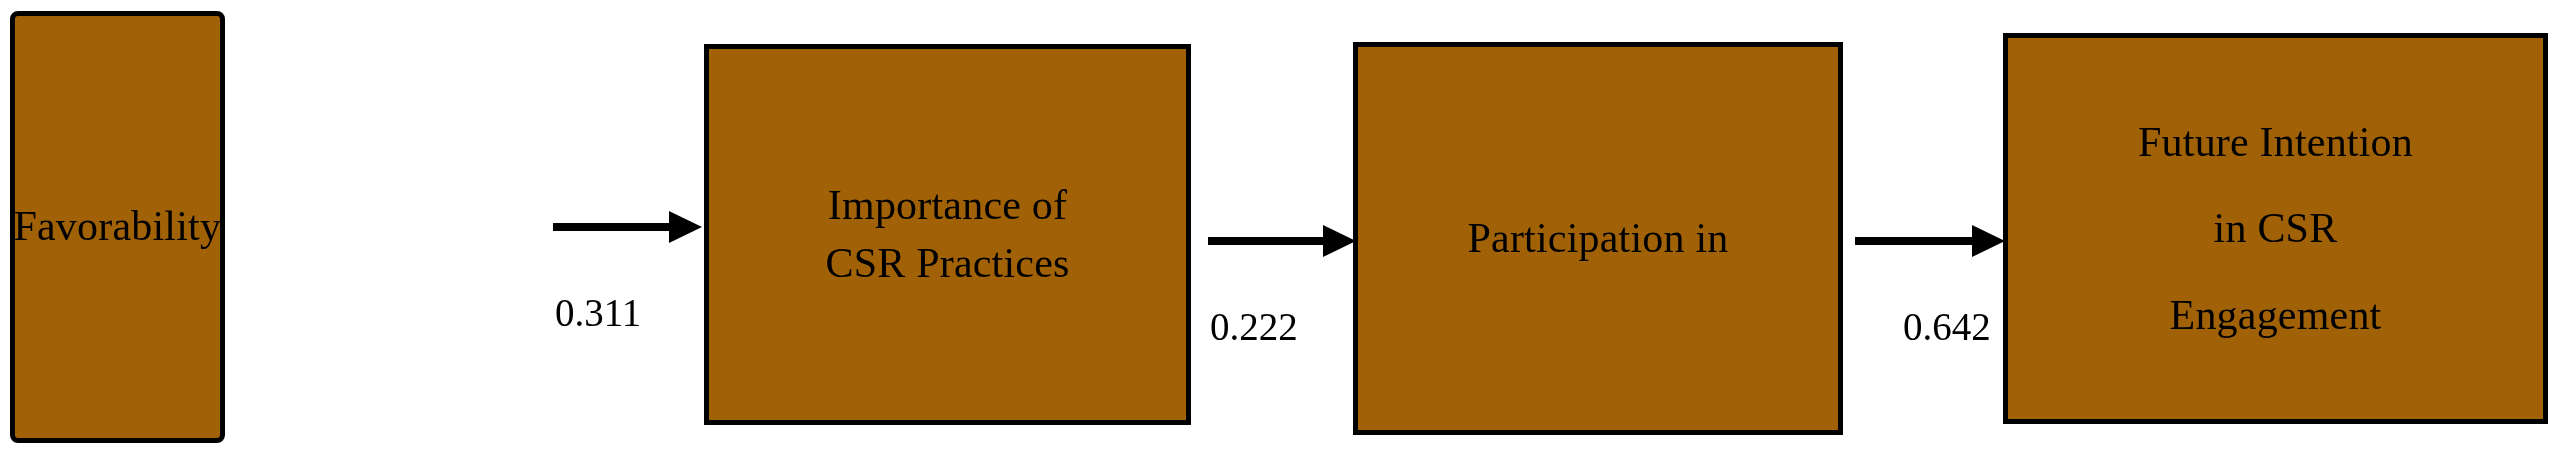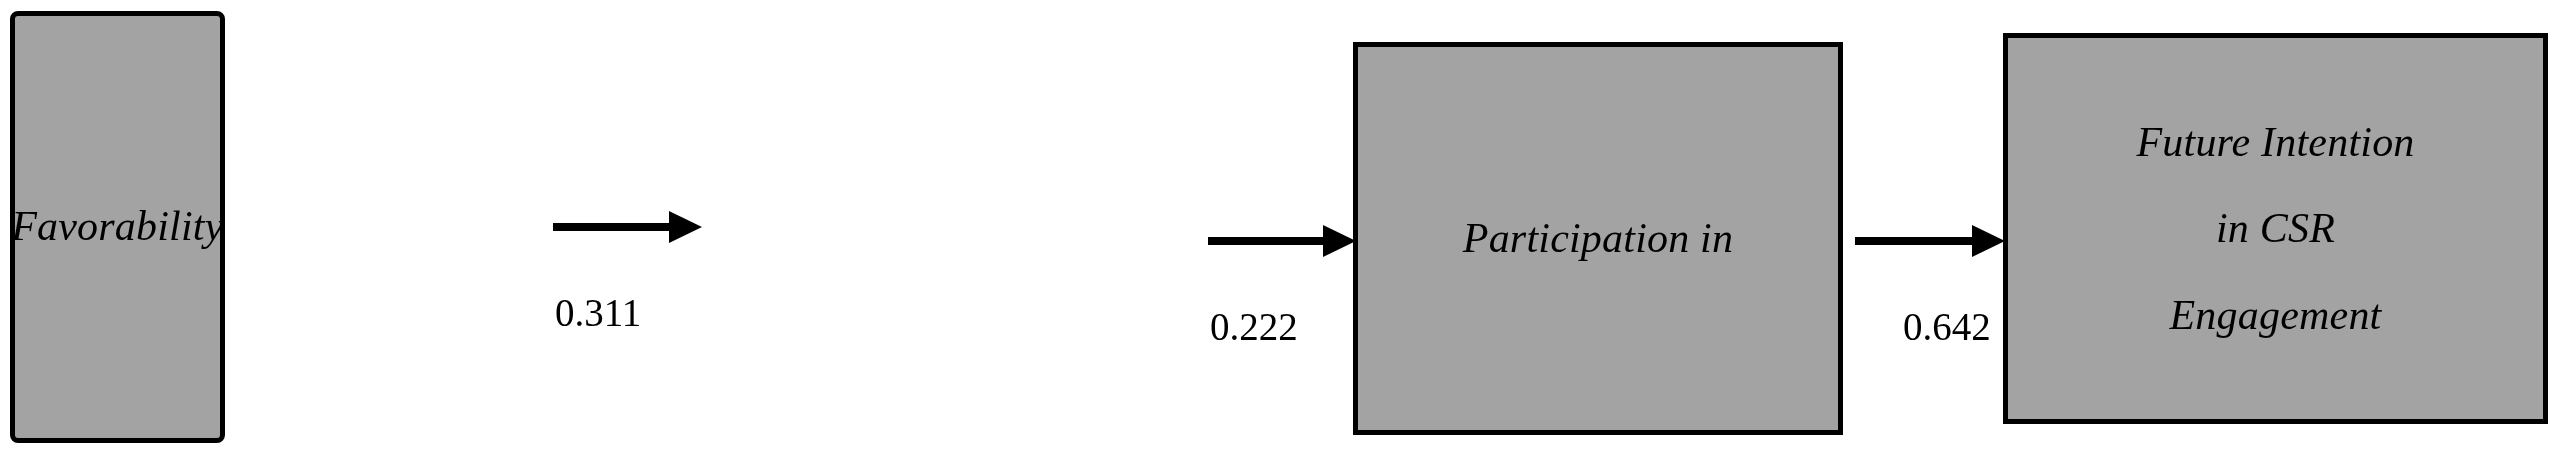--- a/index.html
+++ b/index.html
@@ -15,28 +15,27 @@
     width: 2576px;
     height: 462px;
     background: #ffffff;
     overflow: hidden;
   }
 
   
   .node-box {
     position: absolute;
     box-sizing: border-box;
-    background: #a3a3a3;
+    background: #a16207;
     border: 5.9px solid #000000;
     display: flex;
     flex-direction: column;
     align-items: center;
     justify-content: center;
     text-align: left;
-    font-style: italic;
   }
   .node-box .node-line {
     display: block;
     color: #000000;
     font-size: 42px;
     line-height: 1.38;
     letter-spacing: 0.2px;
     white-space: nowrap;
   }
 
@@ -102,20 +101,24 @@
   <div class="node-box" id="box-favorability">
     <span class="node-line">Favorability</span>
   </div>
 
   <div class="arrow" id="arrow-1">
     <span class="shaft"></span>
     <span class="head"></span>
   </div>
   <span class="edge-label" id="label-fav-imp">0.311</span>
 
+  <div class="node-box" id="box-importance">
+    <span class="node-line">Importance of</span>
+    <span class="node-line">CSR Practices</span>
+  </div>
 
   <div class="arrow" id="arrow-2">
     <span class="shaft"></span>
     <span class="head"></span>
   </div>
   <span class="edge-label" id="label-imp-par">0.222</span>
 
   <div class="node-box" id="box-participation">
     <span class="node-line">Participation in</span>
   </div>

